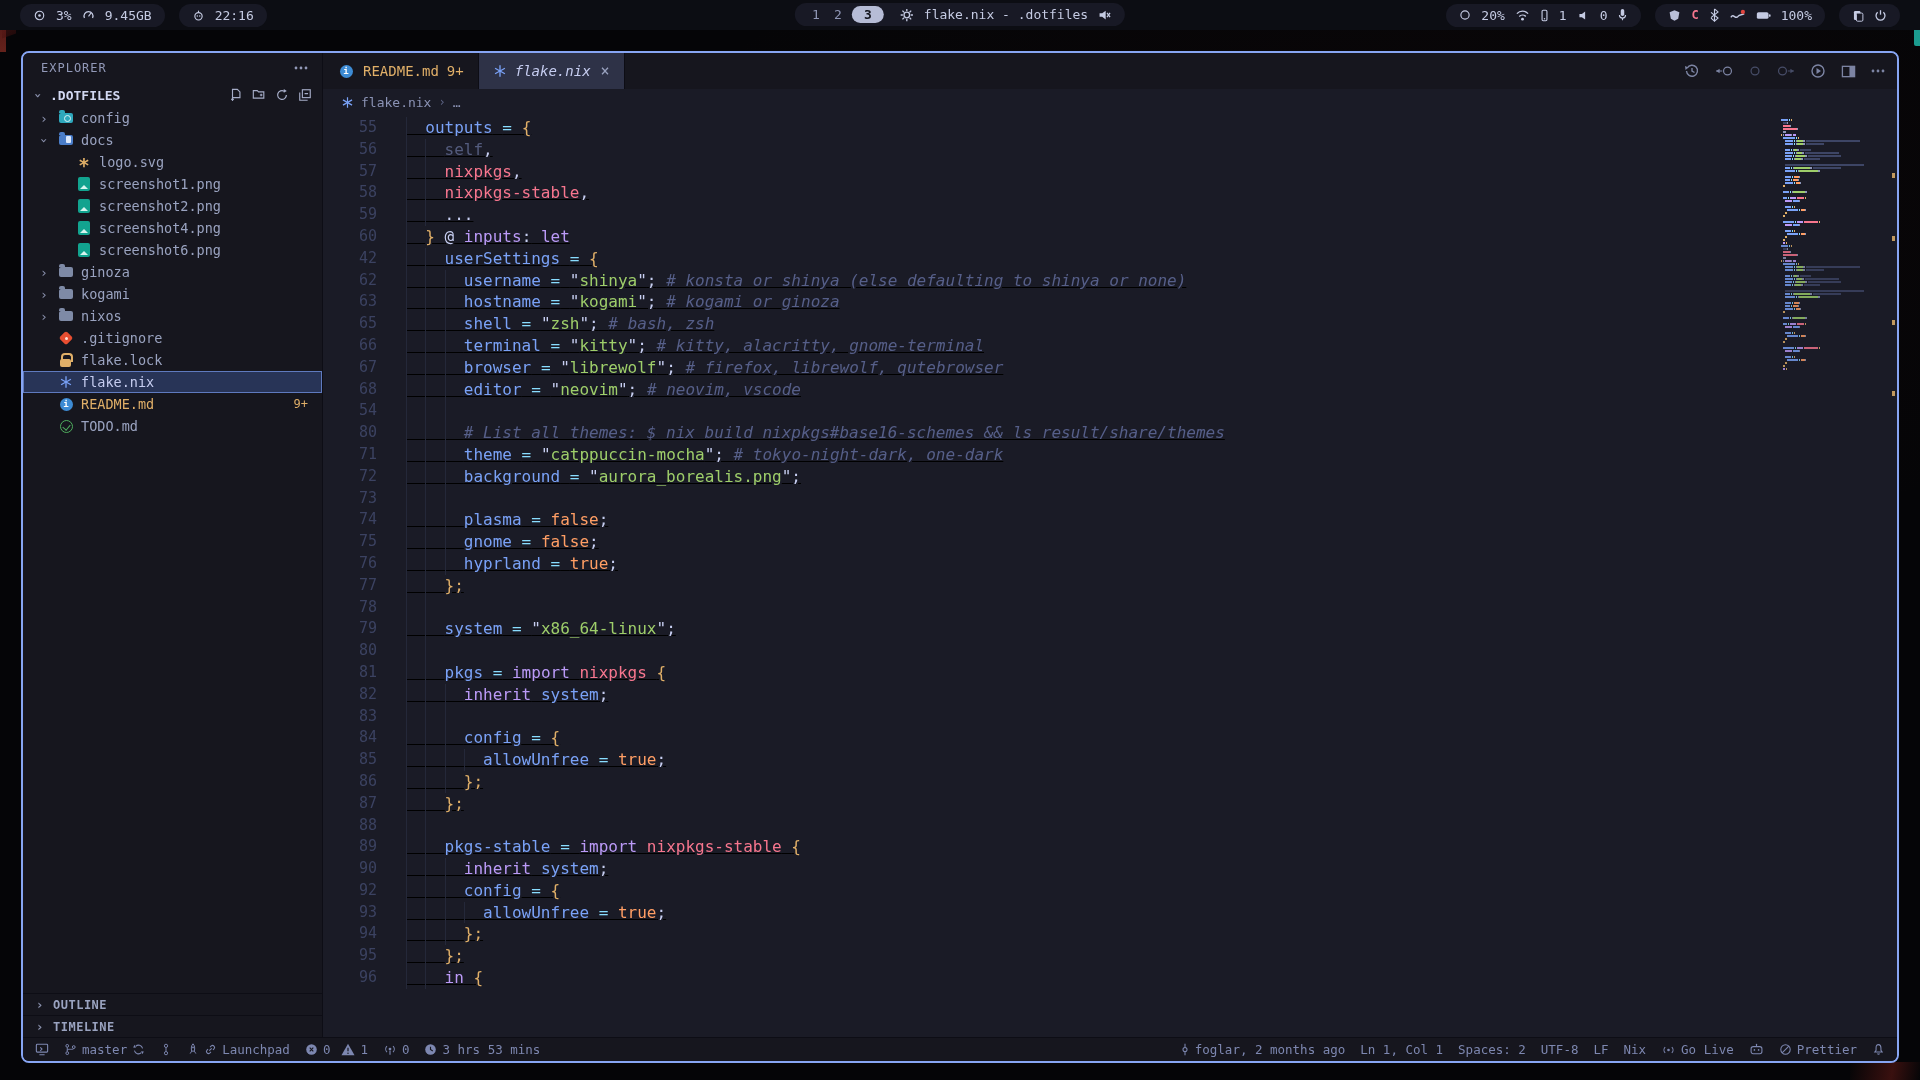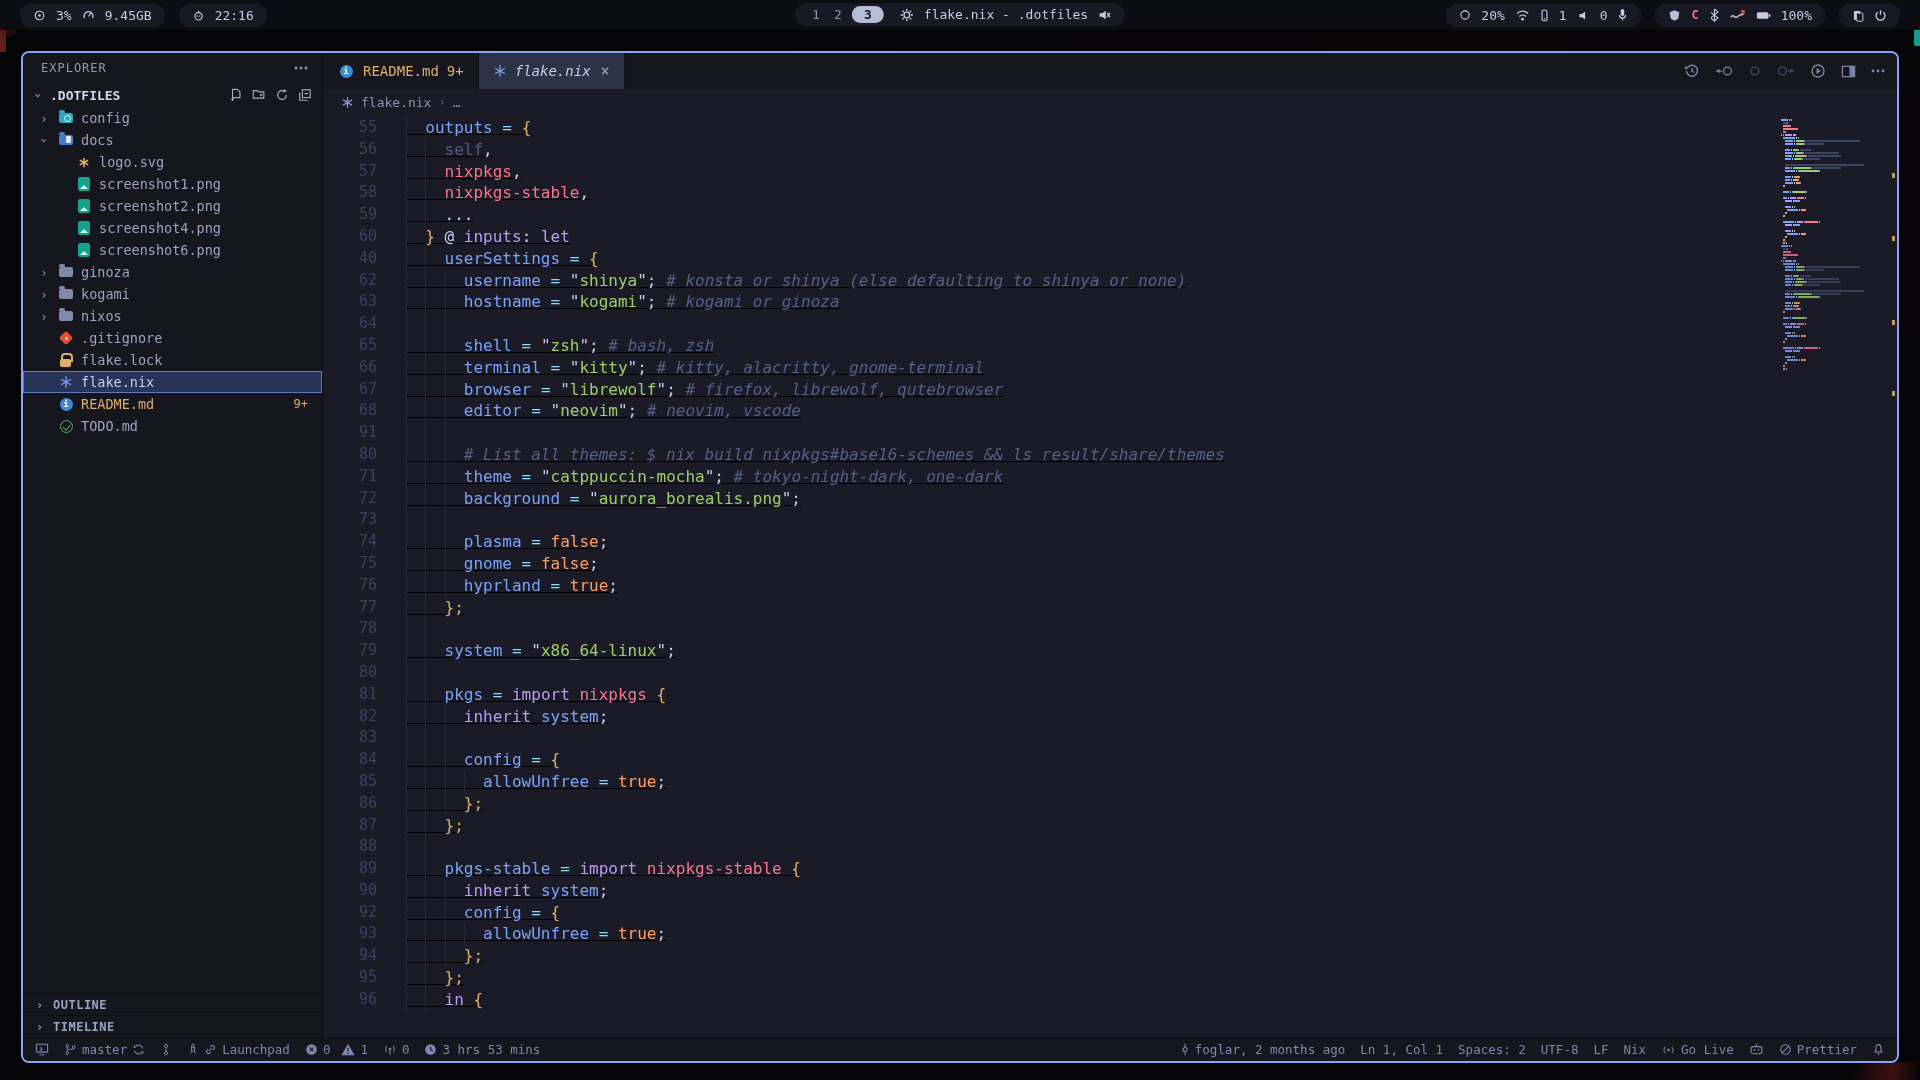--- a/index.html
+++ b/index.html
@@ -532,29 +532,28 @@
         </div>
 
         <div class="editor">
           <div class="code">
               <div class="code-line"><span class="ln">55</span><span class="lc"><i class="guide" style="left: 0ch;"></i><span class="tk-x">  </span><span class="tk-p">outputs</span><span class="tk-x"> </span><span class="tk-o">=</span><span class="tk-x"> </span><span class="tk-b">{</span></span></div>
               <div class="code-line"><span class="ln">56</span><span class="lc"><i class="guide" style="left: 0ch;"></i><i class="guide" style="left: 2ch;"></i><span class="tk-x">    </span><span class="tk-d">self</span><span class="tk-q">,</span></span></div>
               <div class="code-line"><span class="ln">57</span><span class="lc"><i class="guide" style="left: 0ch;"></i><i class="guide" style="left: 2ch;"></i><span class="tk-x">    </span><span class="tk-v">nixpkgs</span><span class="tk-q">,</span></span></div>
               <div class="code-line"><span class="ln">58</span><span class="lc"><i class="guide" style="left: 0ch;"></i><i class="guide" style="left: 2ch;"></i><span class="tk-x">    </span><span class="tk-v">nixpkgs-stable</span><span class="tk-q">,</span></span></div>
               <div class="code-line"><span class="ln">59</span><span class="lc"><i class="guide" style="left: 0ch;"></i><i class="guide" style="left: 2ch;"></i><span class="tk-x">    </span><span class="tk-q">...</span></span></div>
               <div class="code-line"><span class="ln">60</span><span class="lc"><i class="guide" style="left: 0ch;"></i><span class="tk-x">  </span><span class="tk-b">}</span><span class="tk-x"> </span><span class="tk-q">@</span><span class="tk-x"> </span><span class="tk-k">inputs</span><span class="tk-q">:</span><span class="tk-x"> </span><span class="tk-k">let</span></span></div>
-              <div class="code-line"><span class="ln">40</span><span class="lc"><i class="guide" style="left: 0ch;"></i><i class="guide" style="left: 2ch;"></i><span class="tk-x">    </span><span class="tk-p">userSettings</span><span class="tk-x"> </span><span class="tk-o">=</span><span class="tk-x"> </span><span class="tk-b">{</span></span></div>
+              <div class="code-line"><span class="ln">42</span><span class="lc"><i class="guide" style="left: 0ch;"></i><i class="guide" style="left: 2ch;"></i><span class="tk-x">    </span><span class="tk-p">userSettings</span><span class="tk-x"> </span><span class="tk-o">=</span><span class="tk-x"> </span><span class="tk-b">{</span></span></div>
               <div class="code-line"><span class="ln">62</span><span class="lc"><i class="guide" style="left: 0ch;"></i><i class="guide" style="left: 2ch;"></i><i class="guide" style="left: 4ch;"></i><span class="tk-x">      </span><span class="tk-p">username</span><span class="tk-x"> </span><span class="tk-o">=</span><span class="tk-x"> </span><span class="tk-q">"</span><span class="tk-s">shinya</span><span class="tk-q">"</span><span class="tk-q">;</span><span class="tk-x"> </span><span class="tk-c"># konsta or shinya (else defaulting to shinya or none)</span></span></div>
               <div class="code-line"><span class="ln">63</span><span class="lc"><i class="guide" style="left: 0ch;"></i><i class="guide" style="left: 2ch;"></i><i class="guide" style="left: 4ch;"></i><span class="tk-x">      </span><span class="tk-p">hostname</span><span class="tk-x"> </span><span class="tk-o">=</span><span class="tk-x"> </span><span class="tk-q">"</span><span class="tk-s">kogami</span><span class="tk-q">"</span><span class="tk-q">;</span><span class="tk-x"> </span><span class="tk-c"># kogami or ginoza</span></span></div>
-              <div class="code-line"><span class="ln">64</span><span class="lc"><i class="guide" style="left: 0ch;"></i><i class="guide" style="left: 2ch;"></i><i class="guide" style="left: 4ch;"></i></span></div>
               <div class="code-line"><span class="ln">65</span><span class="lc"><i class="guide" style="left: 0ch;"></i><i class="guide" style="left: 2ch;"></i><i class="guide" style="left: 4ch;"></i><span class="tk-x">      </span><span class="tk-p">shell</span><span class="tk-x"> </span><span class="tk-o">=</span><span class="tk-x"> </span><span class="tk-q">"</span><span class="tk-s">zsh</span><span class="tk-q">"</span><span class="tk-q">;</span><span class="tk-x"> </span><span class="tk-c"># bash, zsh</span></span></div>
               <div class="code-line"><span class="ln">66</span><span class="lc"><i class="guide" style="left: 0ch;"></i><i class="guide" style="left: 2ch;"></i><i class="guide" style="left: 4ch;"></i><span class="tk-x">      </span><span class="tk-p">terminal</span><span class="tk-x"> </span><span class="tk-o">=</span><span class="tk-x"> </span><span class="tk-q">"</span><span class="tk-s">kitty</span><span class="tk-q">"</span><span class="tk-q">;</span><span class="tk-x"> </span><span class="tk-c"># kitty, alacritty, gnome-terminal</span></span></div>
               <div class="code-line"><span class="ln">67</span><span class="lc"><i class="guide" style="left: 0ch;"></i><i class="guide" style="left: 2ch;"></i><i class="guide" style="left: 4ch;"></i><span class="tk-x">      </span><span class="tk-p">browser</span><span class="tk-x"> </span><span class="tk-o">=</span><span class="tk-x"> </span><span class="tk-q">"</span><span class="tk-s">librewolf</span><span class="tk-q">"</span><span class="tk-q">;</span><span class="tk-x"> </span><span class="tk-c"># firefox, librewolf, qutebrowser</span></span></div>
               <div class="code-line"><span class="ln">68</span><span class="lc"><i class="guide" style="left: 0ch;"></i><i class="guide" style="left: 2ch;"></i><i class="guide" style="left: 4ch;"></i><span class="tk-x">      </span><span class="tk-p">editor</span><span class="tk-x"> </span><span class="tk-o">=</span><span class="tk-x"> </span><span class="tk-q">"</span><span class="tk-s">neovim</span><span class="tk-q">"</span><span class="tk-q">;</span><span class="tk-x"> </span><span class="tk-c"># neovim, vscode</span></span></div>
-              <div class="code-line"><span class="ln">91</span><span class="lc"><i class="guide" style="left: 0ch;"></i><i class="guide" style="left: 2ch;"></i><i class="guide" style="left: 4ch;"></i></span></div>
+              <div class="code-line"><span class="ln">54</span><span class="lc"><i class="guide" style="left: 0ch;"></i><i class="guide" style="left: 2ch;"></i><i class="guide" style="left: 4ch;"></i></span></div>
               <div class="code-line"><span class="ln">80</span><span class="lc"><i class="guide" style="left: 0ch;"></i><i class="guide" style="left: 2ch;"></i><i class="guide" style="left: 4ch;"></i><span class="tk-x">      </span><span class="tk-c"># List all themes: $ nix build nixpkgs#base16-schemes &amp;&amp; ls result/share/themes</span></span></div>
               <div class="code-line"><span class="ln">71</span><span class="lc"><i class="guide" style="left: 0ch;"></i><i class="guide" style="left: 2ch;"></i><i class="guide" style="left: 4ch;"></i><span class="tk-x">      </span><span class="tk-p">theme</span><span class="tk-x"> </span><span class="tk-o">=</span><span class="tk-x"> </span><span class="tk-q">"</span><span class="tk-s">catppuccin-mocha</span><span class="tk-q">"</span><span class="tk-q">;</span><span class="tk-x"> </span><span class="tk-c"># tokyo-night-dark, one-dark</span></span></div>
               <div class="code-line"><span class="ln">72</span><span class="lc"><i class="guide" style="left: 0ch;"></i><i class="guide" style="left: 2ch;"></i><i class="guide" style="left: 4ch;"></i><span class="tk-x">      </span><span class="tk-p">background</span><span class="tk-x"> </span><span class="tk-o">=</span><span class="tk-x"> </span><span class="tk-q">"</span><span class="tk-s">aurora_borealis.png</span><span class="tk-q">"</span><span class="tk-q">;</span></span></div>
               <div class="code-line"><span class="ln">73</span><span class="lc"><i class="guide" style="left: 0ch;"></i><i class="guide" style="left: 2ch;"></i><i class="guide" style="left: 4ch;"></i></span></div>
               <div class="code-line"><span class="ln">74</span><span class="lc"><i class="guide" style="left: 0ch;"></i><i class="guide" style="left: 2ch;"></i><i class="guide" style="left: 4ch;"></i><span class="tk-x">      </span><span class="tk-p">plasma</span><span class="tk-x"> </span><span class="tk-o">=</span><span class="tk-x"> </span><span class="tk-n">false</span><span class="tk-q">;</span></span></div>
               <div class="code-line"><span class="ln">75</span><span class="lc"><i class="guide" style="left: 0ch;"></i><i class="guide" style="left: 2ch;"></i><i class="guide" style="left: 4ch;"></i><span class="tk-x">      </span><span class="tk-p">gnome</span><span class="tk-x"> </span><span class="tk-o">=</span><span class="tk-x"> </span><span class="tk-n">false</span><span class="tk-q">;</span></span></div>
               <div class="code-line"><span class="ln">76</span><span class="lc"><i class="guide" style="left: 0ch;"></i><i class="guide" style="left: 2ch;"></i><i class="guide" style="left: 4ch;"></i><span class="tk-x">      </span><span class="tk-p">hyprland</span><span class="tk-x"> </span><span class="tk-o">=</span><span class="tk-x"> </span><span class="tk-n">true</span><span class="tk-q">;</span></span></div>
               <div class="code-line"><span class="ln">77</span><span class="lc"><i class="guide" style="left: 0ch;"></i><i class="guide" style="left: 2ch;"></i><span class="tk-x">    </span><span class="tk-b">};</span></span></div>
               <div class="code-line"><span class="ln">78</span><span class="lc"><i class="guide" style="left: 0ch;"></i><i class="guide" style="left: 2ch;"></i></span></div>
               <div class="code-line"><span class="ln">79</span><span class="lc"><i class="guide" style="left: 0ch;"></i><i class="guide" style="left: 2ch;"></i><span class="tk-x">    </span><span class="tk-p">system</span><span class="tk-x"> </span><span class="tk-o">=</span><span class="tk-x"> </span><span class="tk-q">"</span><span class="tk-s">x86_64-linux</span><span class="tk-q">"</span><span class="tk-q">;</span></span></div>

